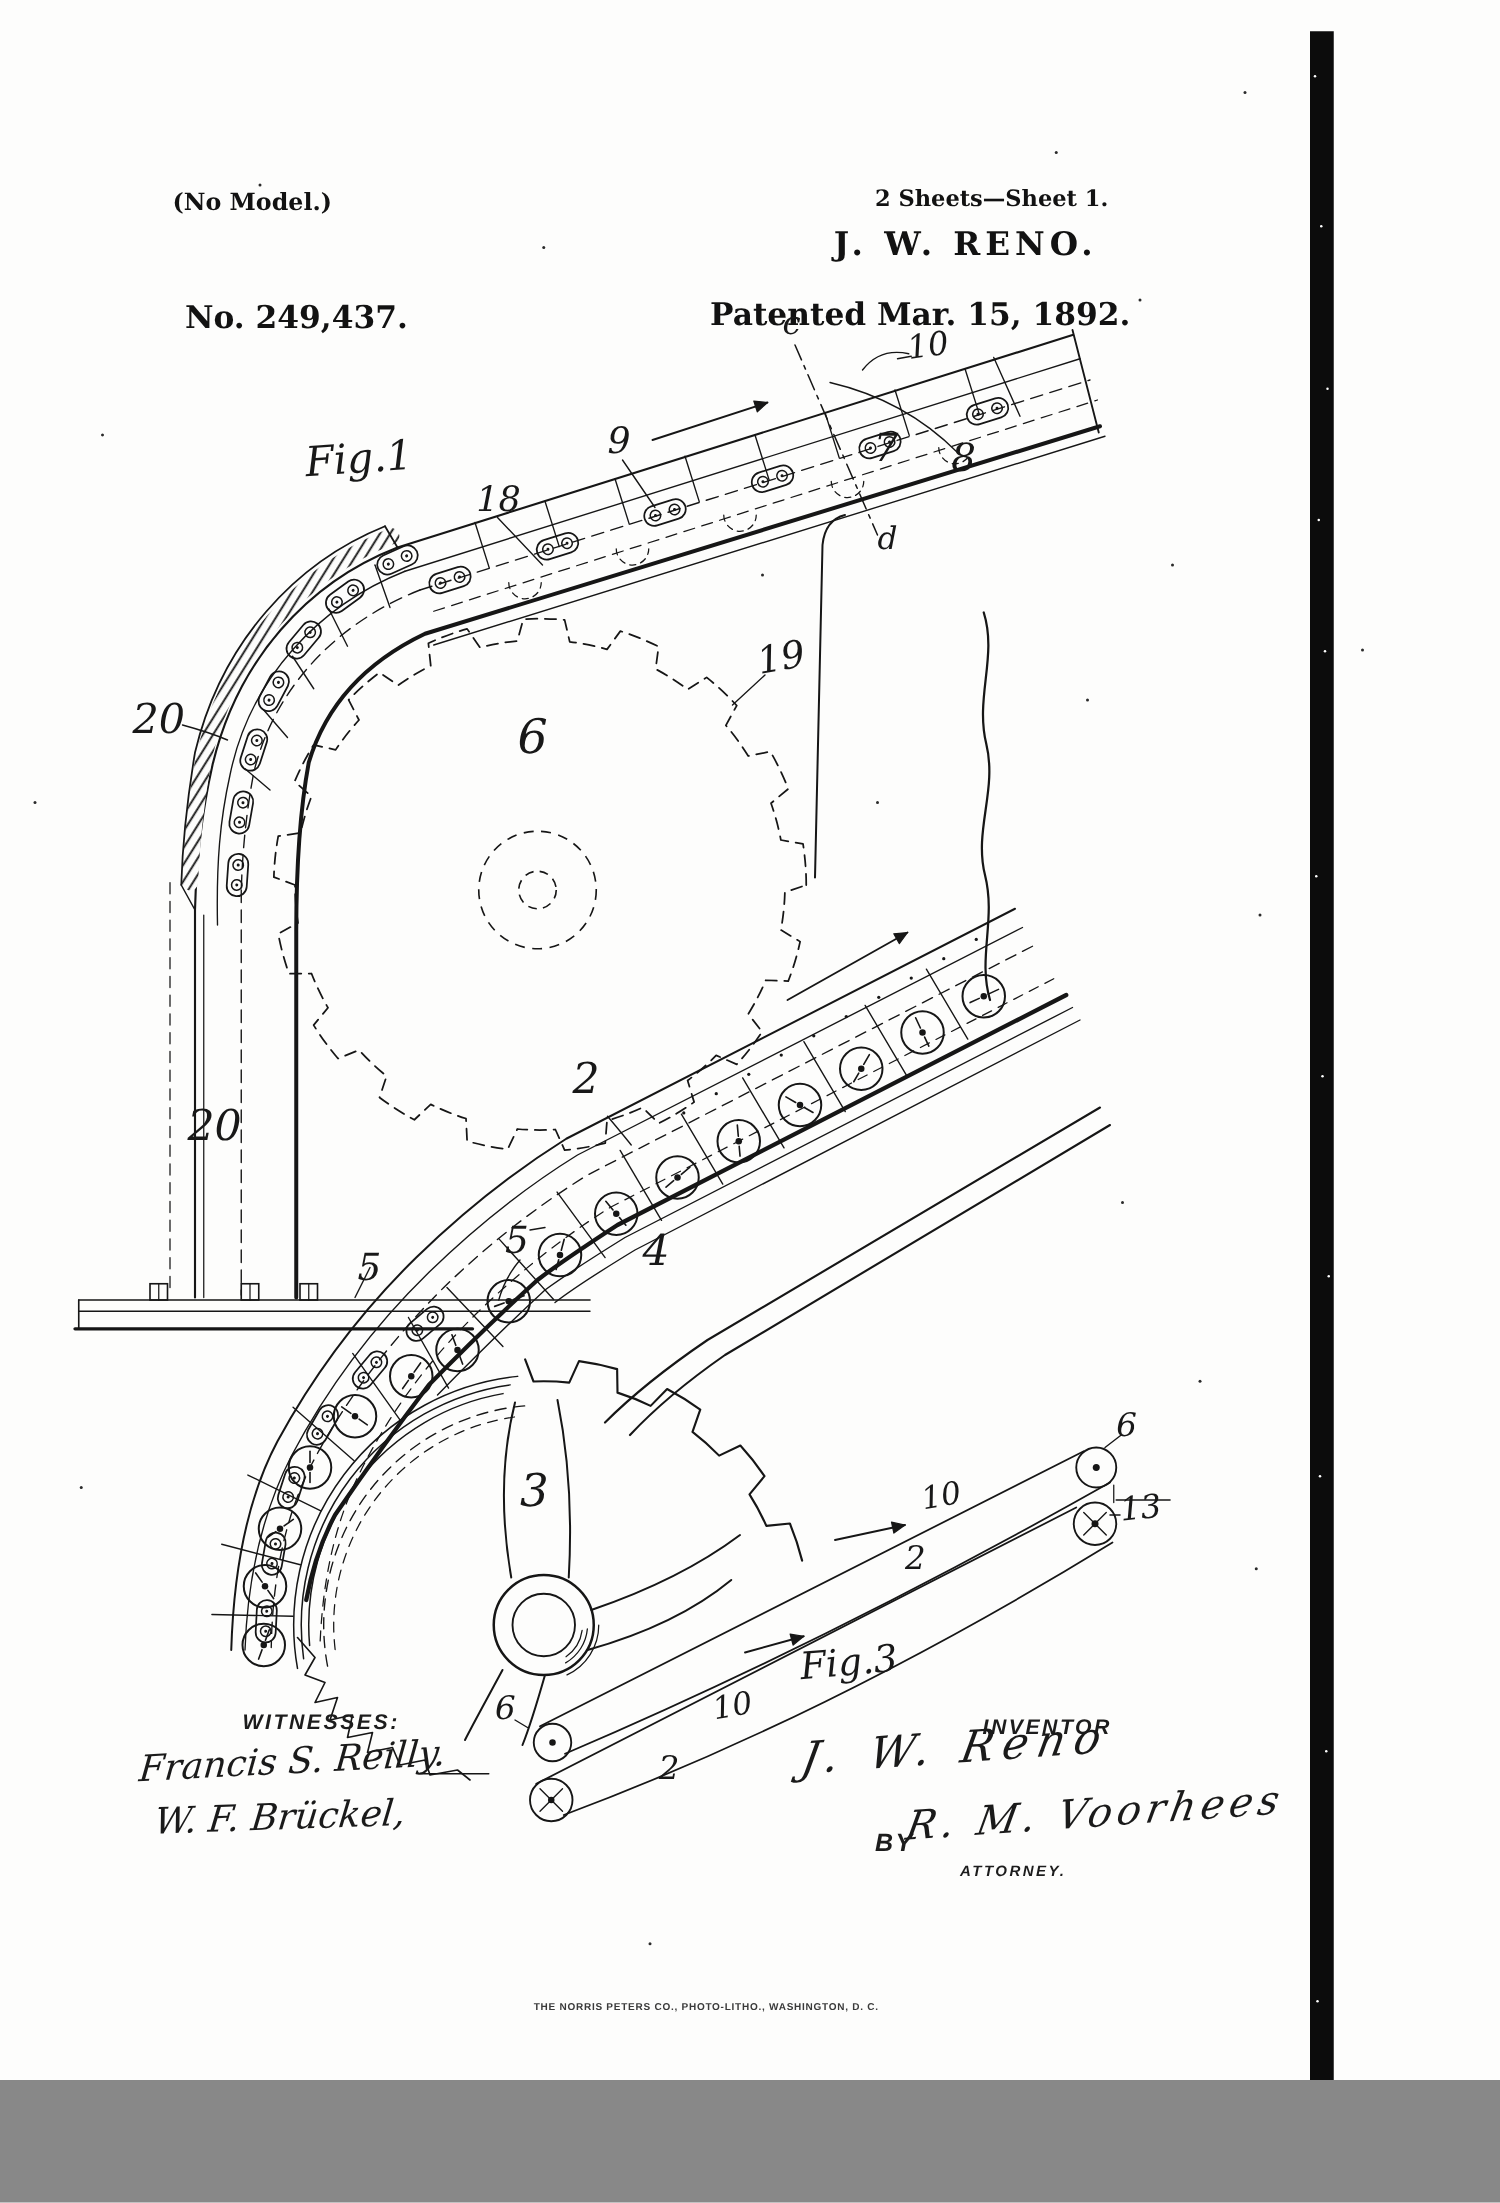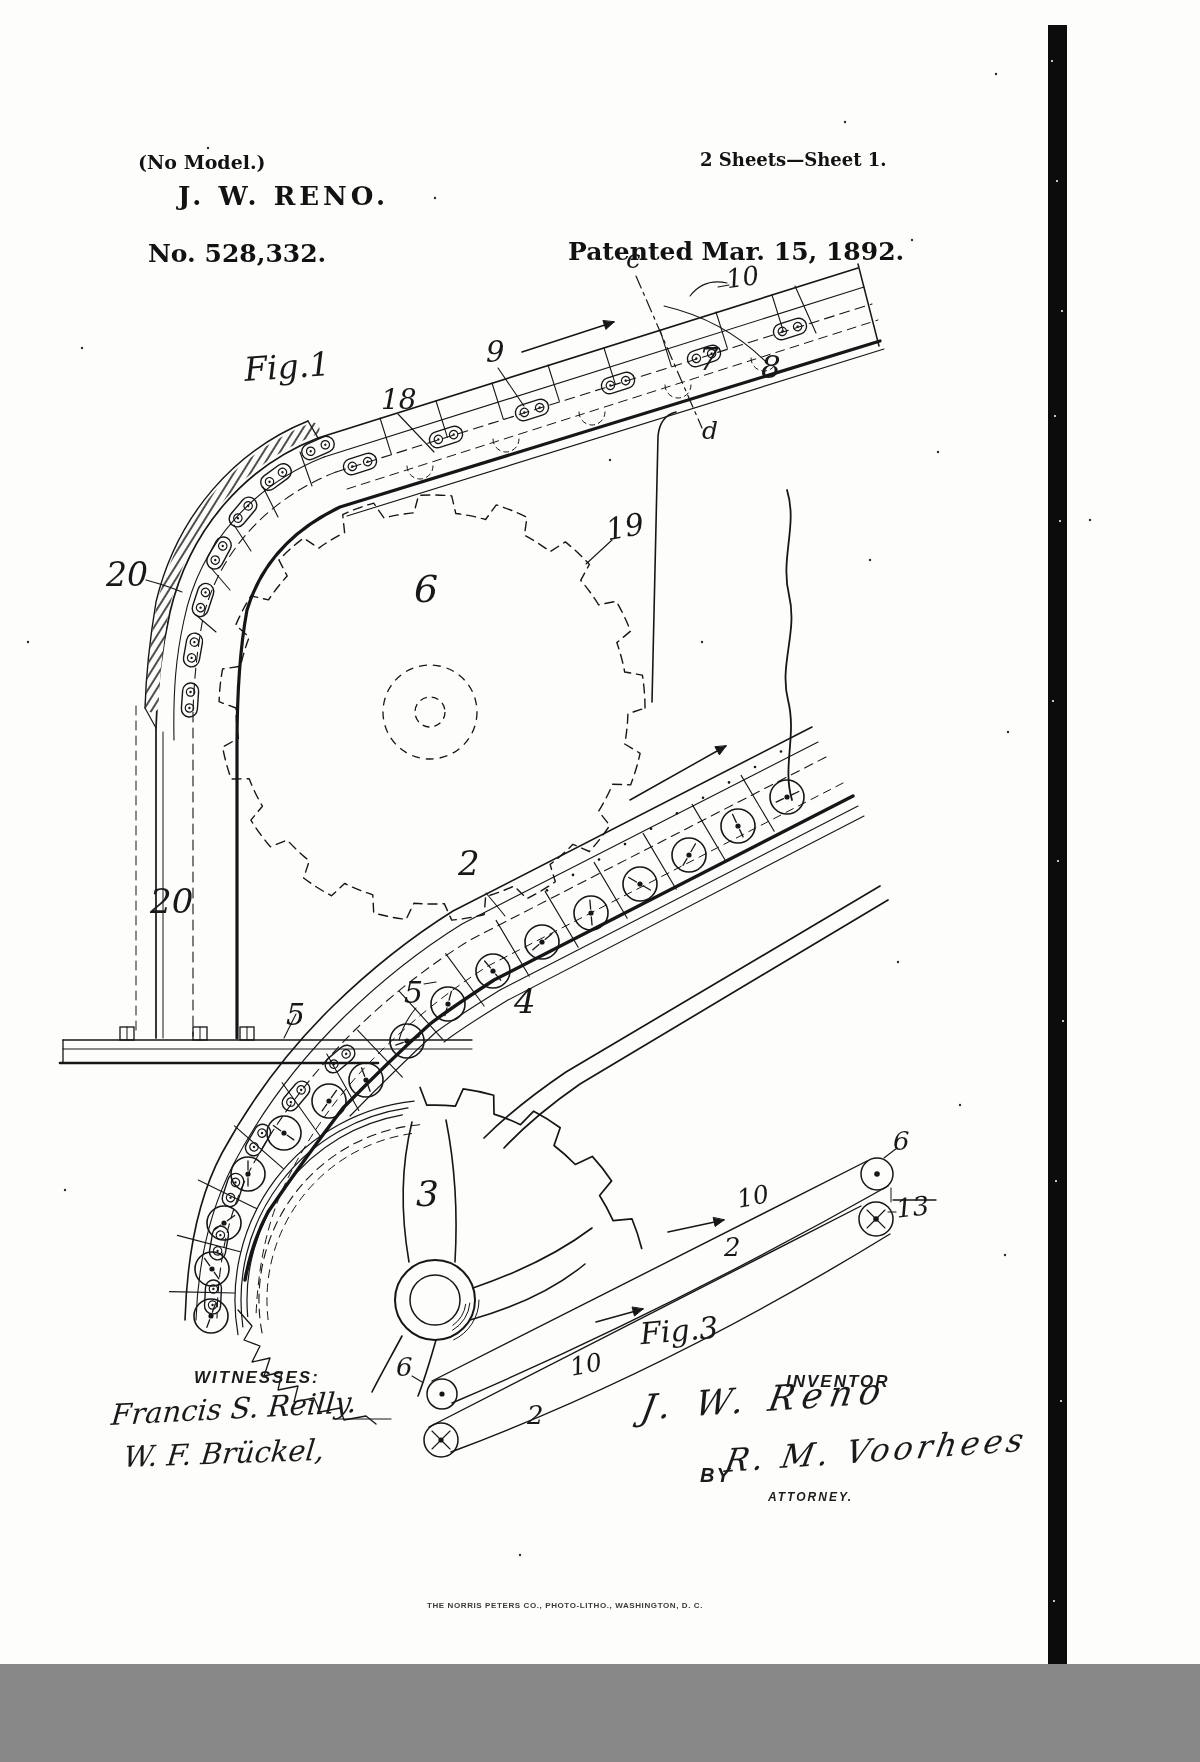--- a/index.html
+++ b/index.html
@@ -1,21 +1,21 @@
 <!DOCTYPE html>
 <html><head>
 <meta charset="utf-8">
 <style>
   html,body{margin:0;padding:0;background:#888;}
   #page{position:relative;width:1200px;height:1664px;background:#fdfdfc;overflow:hidden;
         font-family:"DejaVu Serif", serif;color:#141414;}
   #art{position:absolute;left:0;top:0;}
   .txt{position:absolute;white-space:nowrap;}
   .hdr{font-family:"DejaVu Serif", serif;font-weight:bold;color:#121212;}
-  .center-line{left:178px;width:700px;text-align:left;}
+  .center-line{left:178px;width:700px;text-align:right;}
   .ref{font-family:"DejaVu Serif", serif;font-style:italic;color:#181818;line-height:1;}
   .annot{font-family:"Liberation Sans", sans-serif;font-style:italic;font-weight:bold;
          letter-spacing:2px;color:#1c1c1c;}
   .sig{font-family:"DejaVu Serif", serif;font-style:italic;color:#1a1a1a;transform-origin:left bottom;}
   .fine{font-family:"Liberation Sans", sans-serif;font-weight:bold;color:#3a3a3a;
         letter-spacing:0.6px;}
   .vbar{position:absolute;left:1048px;top:25px;width:19px;height:1712px;background:#0c0c0c;}
   .hbar{position:absolute;left:55px;top:1716px;width:1013px;height:21px;background:#0c0c0c;}
   .notch{position:absolute;left:944px;top:1707px;width:9px;height:10px;background:#0c0c0c;}
   .speck{position:absolute;border-radius:50%;}
@@ -392,21 +392,21 @@
       <circle cx="180" cy="1705" r="1.2" fill="#2a2a2a" stroke="none" stroke-width="1.4" stroke-dasharray="none"></circle>
       <circle cx="912" cy="240" r="1.2" fill="#2a2a2a" stroke="none" stroke-width="1.4" stroke-dasharray="none"></circle>
       <circle cx="870" cy="560" r="1.2" fill="#2a2a2a" stroke="none" stroke-width="1.4" stroke-dasharray="none"></circle>
       <circle cx="610" cy="460" r="1.2" fill="#2a2a2a" stroke="none" stroke-width="1.4" stroke-dasharray="none"></circle>
       <circle cx="960" cy="1105" r="1.2" fill="#2a2a2a" stroke="none" stroke-width="1.4" stroke-dasharray="none"></circle>
     </svg>
 
   <div class="txt hdr" style="left:138px;top:151px;font-size:19px;">(No Model.)</div>
   <div class="txt hdr" style="left:700px;top:149px;font-size:18px;">2 Sheets—Sheet 1.</div>
   <div class="txt hdr center-line" style="top:181px;font-size:26px;letter-spacing:4px;">J. W. RENO.</div>
-  <div class="txt hdr" style="left:148px;top:239px;font-size:25px;">No. 528,332.</div>
+  <div class="txt hdr" style="left:148px;top:239px;font-size:25px;">No. 249,437.</div>
   <div class="txt hdr" style="left:568px;top:237px;font-size:25px;">Patented Mar. 15, 1892.</div>
 
   <div class="txt ref" style="left:244px;top:350px;font-size:33px;transform:rotate(-4deg);">Fig.1</div>
   <div class="txt ref" style="left:640px;top:1316px;font-size:30px;transform:rotate(-5deg);">Fig.3</div>
 
   <div class="txt ref" style="left:626px;top:246px;font-size:26px;">c</div>
   <div class="txt ref" style="left:726px;top:264px;font-size:26px;transform:rotate(-8deg);">10</div>
   <div class="txt ref" style="left:486px;top:338px;font-size:29px;">9</div>
   <div class="txt ref" style="left:381px;top:386px;font-size:28px;">18</div>
   <div class="txt ref" style="left:699px;top:344px;font-size:31px;">7</div>

